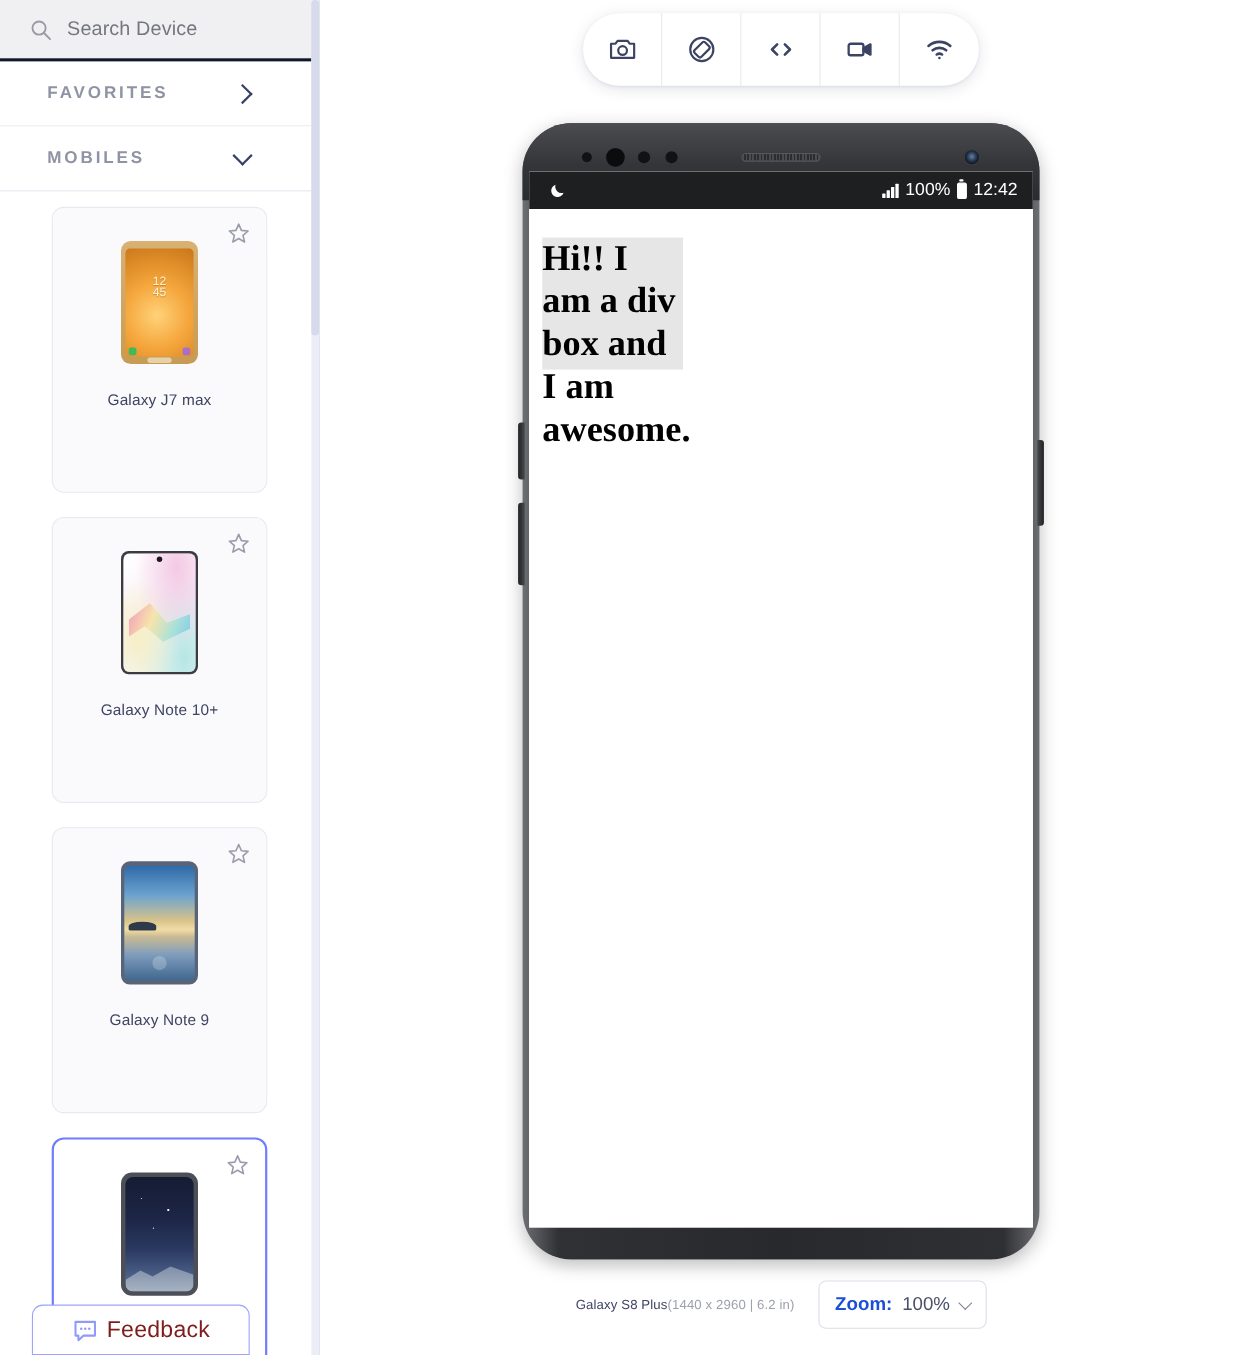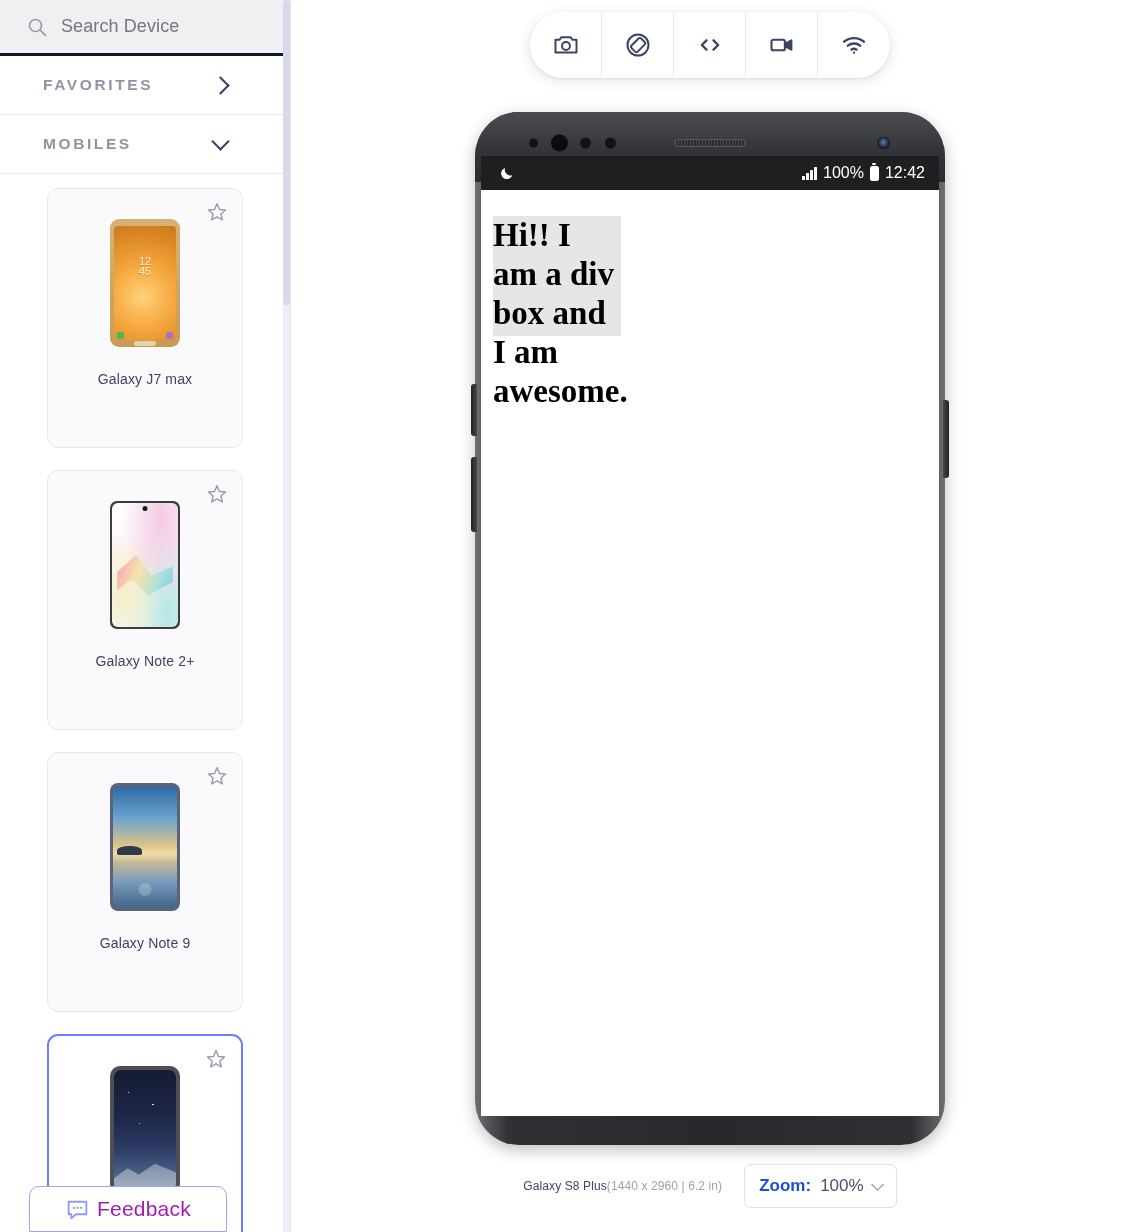--- a/index.html
+++ b/index.html
@@ -111,21 +111,21 @@
     position: absolute;
     top: 12px; right: 14px;
     width: 22px; height: 22px;
     color: #9a9bab;
   }
   .star svg { display: block; width: 22px; height: 22px; }
 
   .phone-thumb {
     margin-top: 30px;
     width: 70px;
-    height: 128px;
+    height: 112px;
     border-radius: 9px;
     overflow: hidden;
     position: relative;
     background: #c9c9cf;
   }
   .phone-thumb .screen {
     position: absolute;
     left: 4px; right: 4px; top: 7px; bottom: 7px;
     border-radius: 4px;
     overflow: hidden;
@@ -243,21 +243,21 @@
     border-radius: 10px 10px 0 0;
     display: flex;
     align-items: center;
     justify-content: center;
     gap: 7px;
     cursor: pointer;
     z-index: 40;
   }
   .feedback-btn .fb-label {
     font-size: 21px;
-    color: #a21caf;
+    color: #7f1d1d;
     letter-spacing: .2px;
   }
   .fb-icon { width: 25px; height: 25px; color: #8f9bf7; display: block; }
 
   
   #main {
     position: relative;
     flex: 1 1 auto;
     height: 1232px;
     background: #ffffff;
@@ -502,21 +502,21 @@
           <svg viewBox="0 0 24 24" fill="none" stroke="currentColor" stroke-width="1.6" stroke-linejoin="round">
             <polygon points="12,3 14.7,9.2 21.3,9.8 16.3,14.2 17.8,20.7 12,17.3 6.2,20.7 7.7,14.2 2.7,9.8 9.3,9.2"></polygon>
           </svg>
         </span>
         <div class="phone-thumb thumb-n10">
           <div class="screen">
               <div class="swoosh"></div>
             </div>
           <span class="punch"></span>
         </div>
-        <div class="device-name">Galaxy Note 2+</div>
+        <div class="device-name">Galaxy Note 10+</div>
       </div>
 
       <div class="device-card">
         <span class="star">
           <svg viewBox="0 0 24 24" fill="none" stroke="currentColor" stroke-width="1.6" stroke-linejoin="round">
             <polygon points="12,3 14.7,9.2 21.3,9.8 16.3,14.2 17.8,20.7 12,17.3 6.2,20.7 7.7,14.2 2.7,9.8 9.3,9.2"></polygon>
           </svg>
         </span>
         <div class="phone-thumb thumb-n9">
           <div class="screen">

